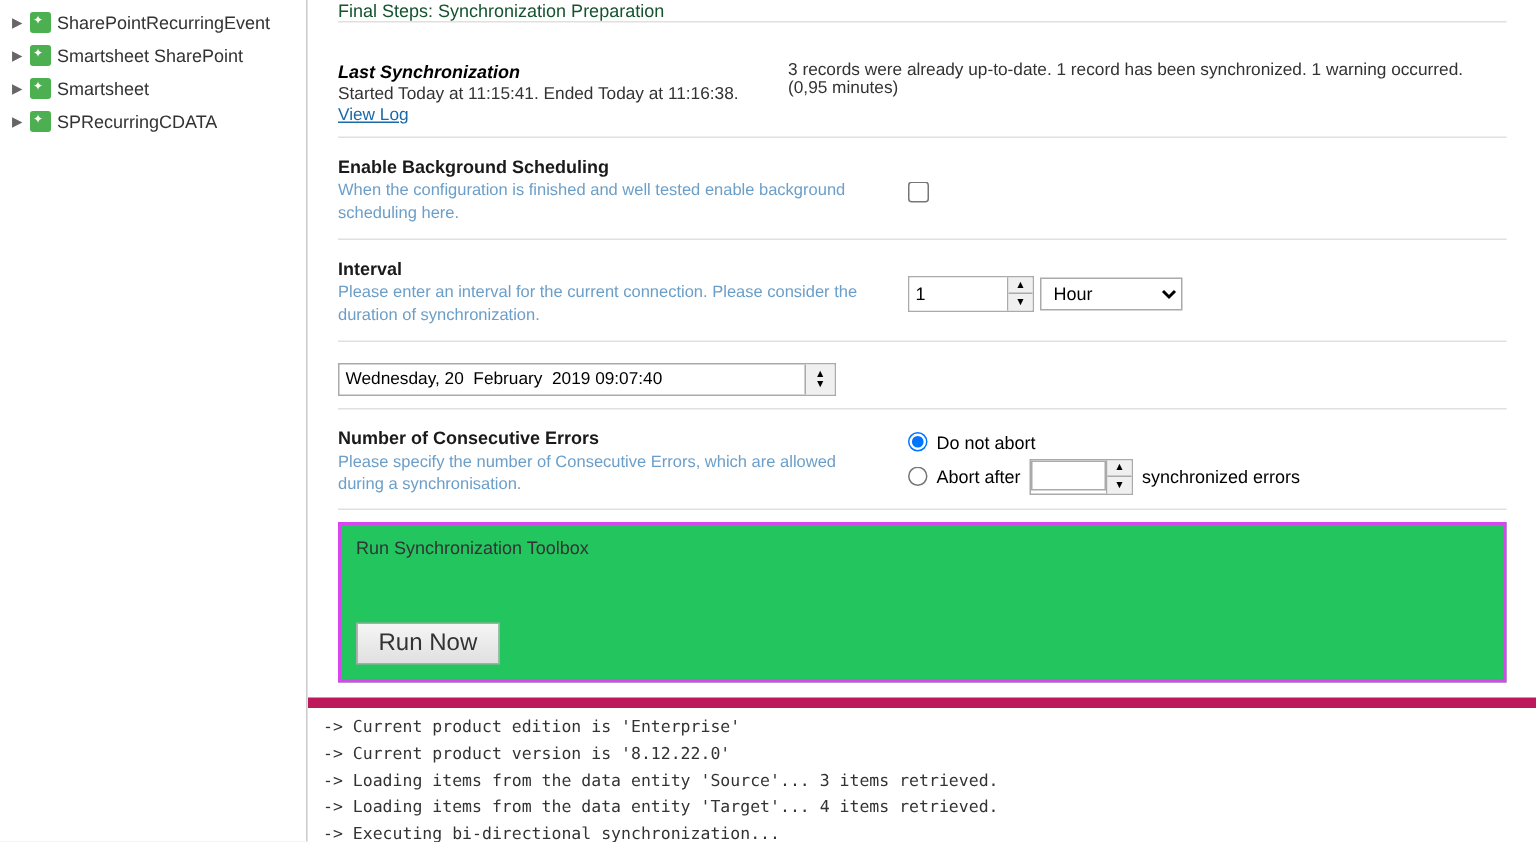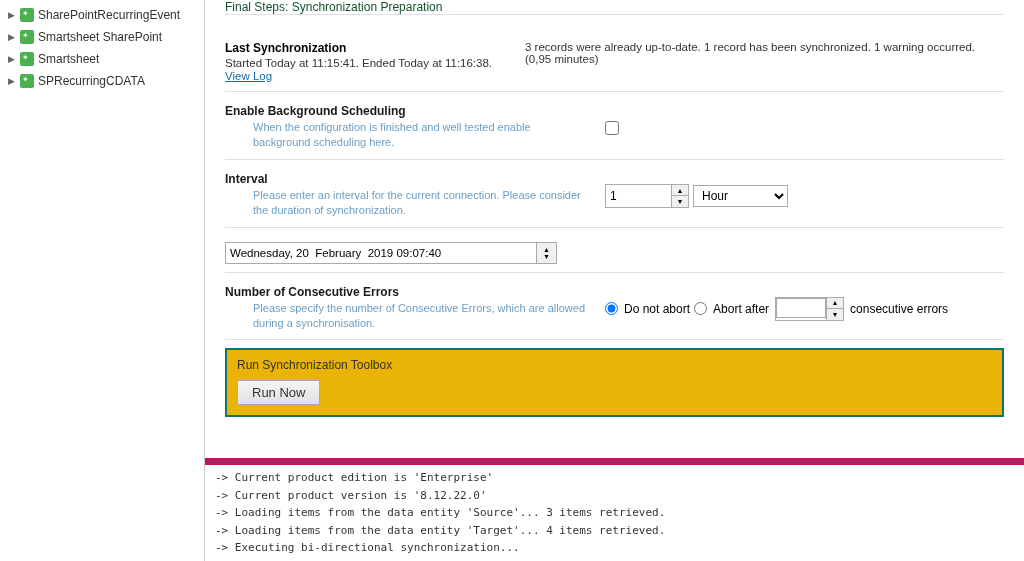--- a/index.html
+++ b/index.html
@@ -80,21 +80,20 @@
     .section-header {
       font-weight: bold;
       font-size: 12px;
       color: #1a1a1a;
       margin-bottom: 2px;
     }
     .section-desc {
       font-size: 11px;
       color: #6b9ec8;
       line-height: 1.4;
-      margin-left: 28px;
     }
 
     .section-row {
       display: flex;
       align-items: center;
       gap: 20px;
     }
     .section-left {
       flex: 1;
       max-width: 360px;
@@ -128,20 +127,21 @@
     .view-log-link {
       color: #1a6aa8;
       text-decoration: underline;
       cursor: pointer;
       font-size: 11.5px;
     }
     .last-sync-title {
       font-weight: bold;
       font-size: 12px;
       margin-bottom: 2px;
+      font-style: italic;
     }
     .last-sync-detail {
       font-size: 11.5px;
       color: #333;
     }
 
     
     .final-steps-header {
       padding: 0 0;
       font-size: 12px;
@@ -235,21 +235,21 @@
       display: flex;
       align-items: center;
       justify-content: center;
       flex-direction: column;
       gap: 0;
     }
 
     
     .radio-group {
       display: flex;
-      flex-direction: row;
+      flex-direction: column;
       gap: 4px;
     }
     .radio-row {
       display: flex;
       align-items: center;
       gap: 6px;
       font-size: 12px;
     }
     input[type="radio"] {
       margin: 0;
@@ -259,37 +259,38 @@
       width: 50px;
       height: 20px;
       border: 1px solid #aaa;
       font-size: 12px;
       padding: 0 4px;
     }
 
     
     .toolbox-section {
       margin: 8px 0 0 0;
-      border: 2px solid #0f766e;
-      background: #eab308;
+      border: 2px solid #d946ef;
+      background: #22c55e;
       padding: 8px 10px 10px 10px;
     }
     .toolbox-title {
       font-size: 12px;
       color: #333;
       margin-bottom: 8px;
       font-weight: normal;
     }
     .run-now-btn {
       background: linear-gradient(to bottom, #f5f5f5, #e0e0e0);
       border: 1px solid #aaa;
       padding: 4px 14px;
-      font-size: 13px;
-      cursor: pointer;
-      color: #333;
+      font-size: 16px;
+      cursor: pointer;
+      color: #333;
+      margin-top: 35px;
     }
 
     
     .log-output {
       background: #ffffff;
       border-top: 7px solid #be185d;
       padding: 4px 10px;
       font-size: 11px;
       color: #333;
       font-family: Consolas, monospace;
@@ -413,21 +414,21 @@
             <div class="radio-row">
               <input type="radio" name="abortOption" style="">
               <label>Abort after</label>
               <div class="number-input-wrapper">
                 <input type="text" class="consecutive-input" style="">
                 <div class="spinner-btns">
                   <button class="spinner-btn">▲</button>
                   <button class="spinner-btn">▼</button>
                 </div>
               </div>
-              <label>consecutive errors</label>
+              <label>synchronized errors</label>
             </div>
           </div>
         </div>
       </div>
     </div>
 
     <div class="toolbox-section">
       <div class="toolbox-title">Run Synchronization Toolbox</div>
       <button class="run-now-btn">Run Now</button>
     </div>

